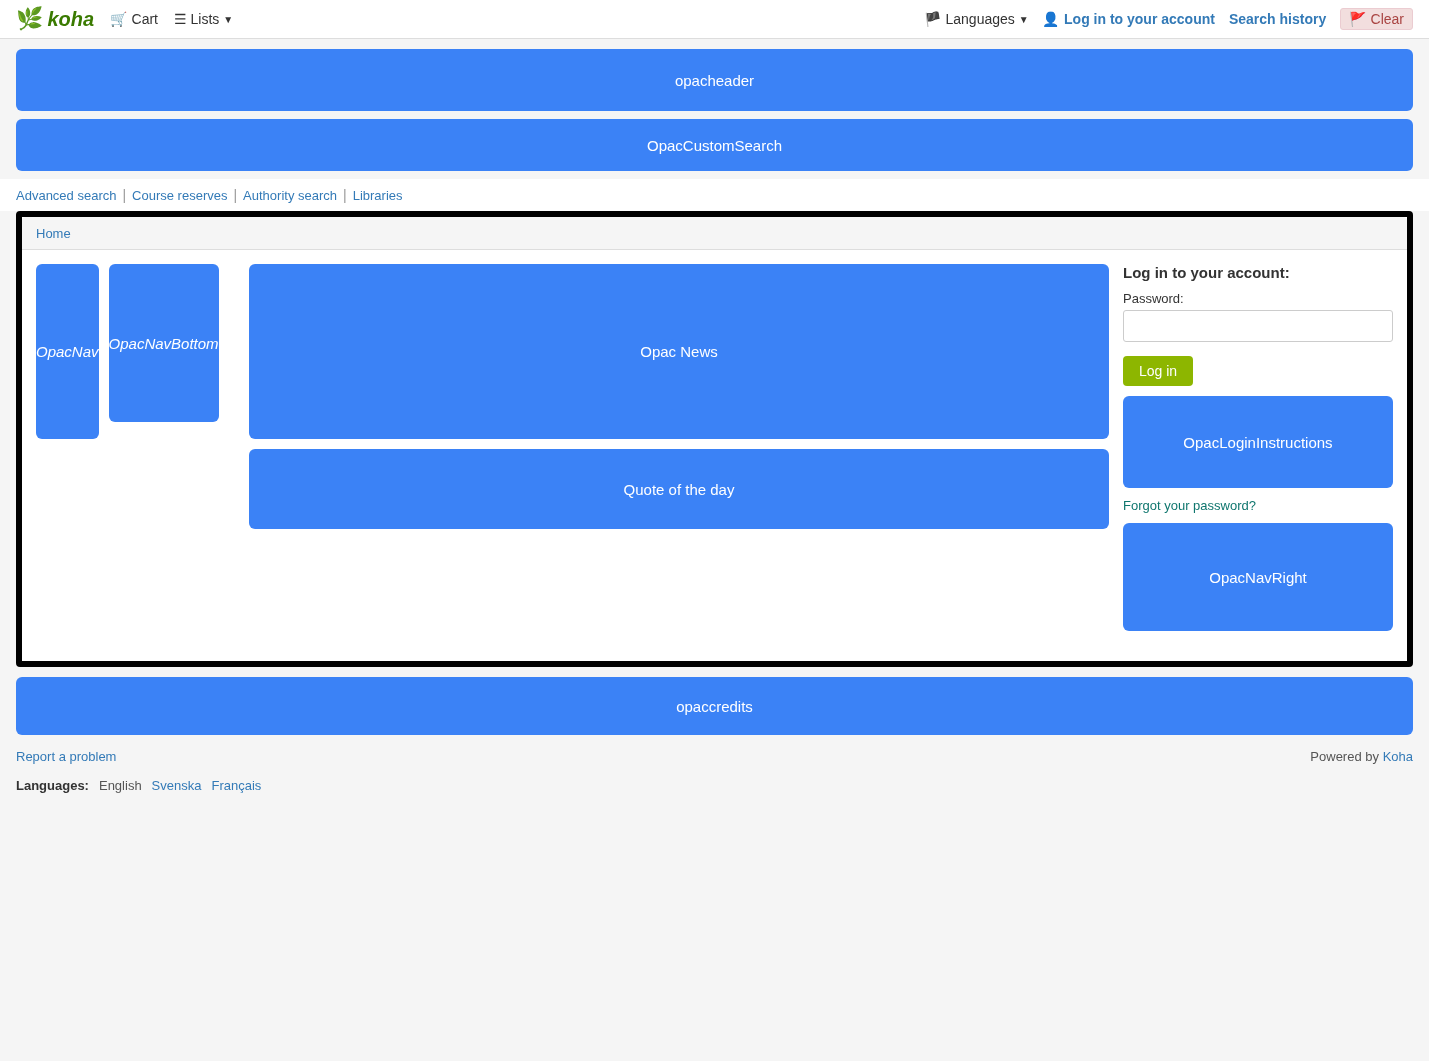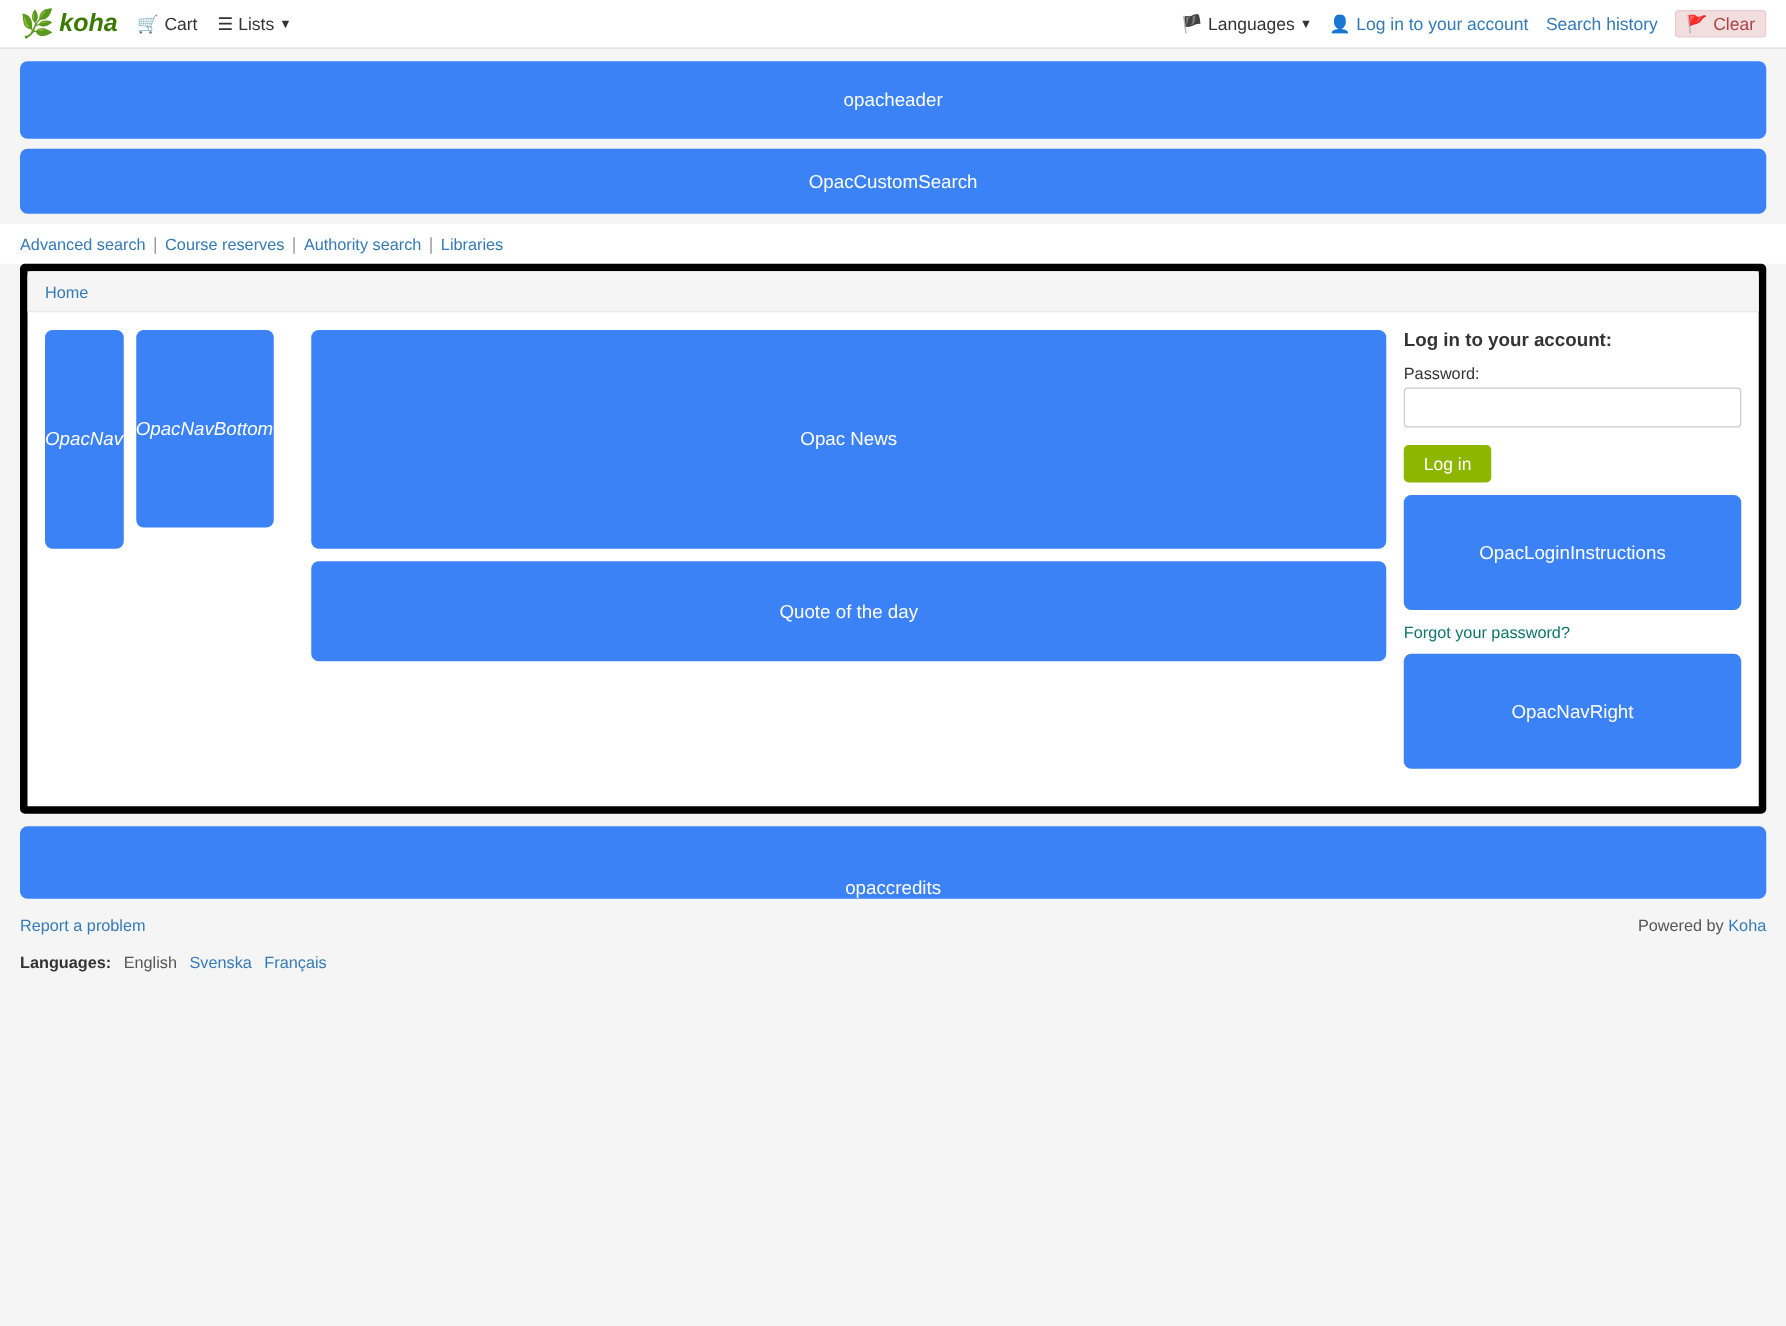--- a/index.html
+++ b/index.html
@@ -13,21 +13,21 @@
       padding: 6px 16px;
       background: #fff;
       border-bottom: 1px solid #ddd;
     }
     .top-nav-left { display: flex; align-items: center; gap: 16px; }
     .top-nav-right { display: flex; align-items: center; gap: 14px; }
     .logo { display: flex; align-items: center; gap: 4px; }
     .logo-icon { color: #5a8a00; font-size: 22px; }
     .logo-text { color: #3a7a00; font-size: 20px; font-weight: bold; font-style: italic; }
     .nav-link { color: #333; text-decoration: none; font-size: 14px; display: flex; align-items: center; gap: 4px; }
-    .nav-link-blue { color: #337ab7; text-decoration: none; font-size: 14px; }
+    .nav-link-blue { color: #337ab7; text-decoration: none; font-size: 14px; font-weight: bold; }
     .clear-btn { color: #a94442; text-decoration: none; font-size: 14px; border: 1px solid #ebccd1; background: #f2dede; padding: 2px 8px; border-radius: 3px; }
     .dropdown-arrow { font-size: 10px; }
 
     
     .green-block {
       background: #3b82f6;
       color: white;
       border-radius: 6px;
       display: flex;
       align-items: center;
@@ -128,27 +128,26 @@
       color: white;
       border: none;
       padding: 7px 16px;
       border-radius: 4px;
       font-size: 14px;
       cursor: pointer;
       margin-top: 4px;
     }
     .opac-login-instructions { height: 92px; margin: 10px 0; }
     .forgot-link { color: #0f766e; text-decoration: none; font-size: 13px; display: block; margin-bottom: 10px; }
-    .opac-nav-right { height: 92px; }
+    .opac-nav-right { height: 108px; }
 
     
     .opac-credits {
       margin: 10px 16px 0 16px;
       height: 58px;
-      align-items: flex-end;
     }
 
     
     .footer-bar {
       display: flex;
       justify-content: space-between;
       align-items: center;
       padding: 8px 16px;
       margin-top: 6px;
     }

